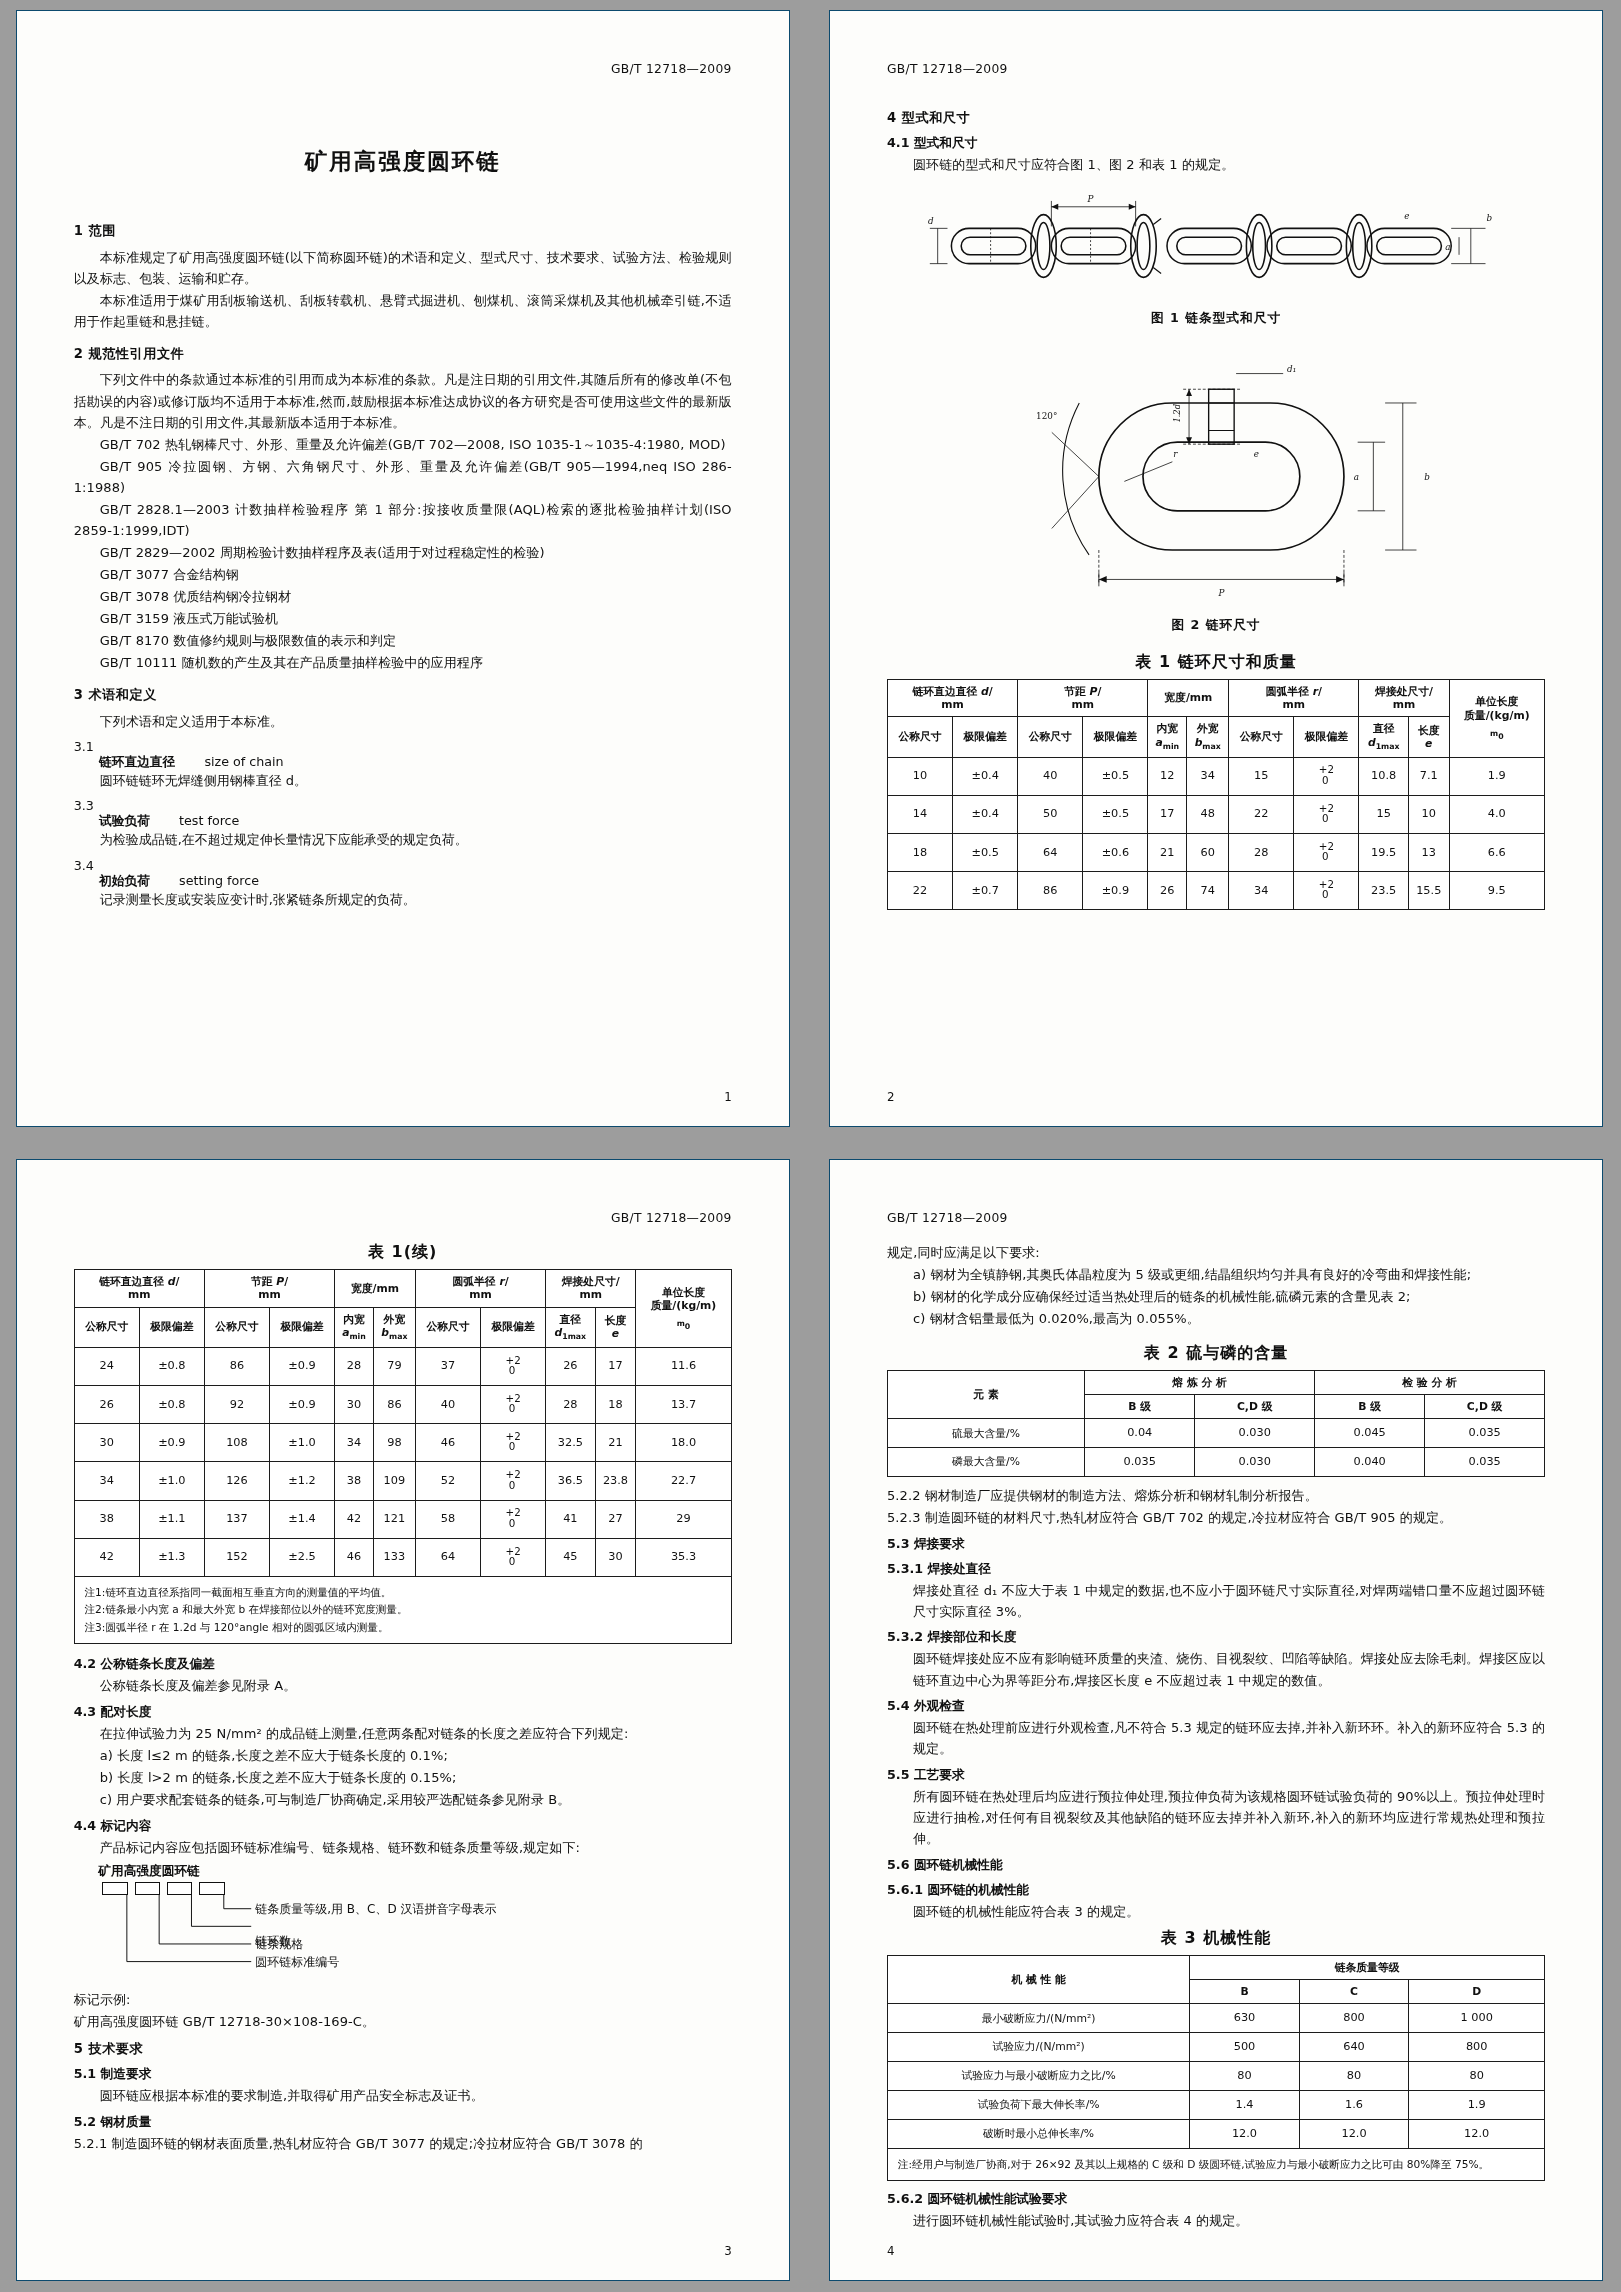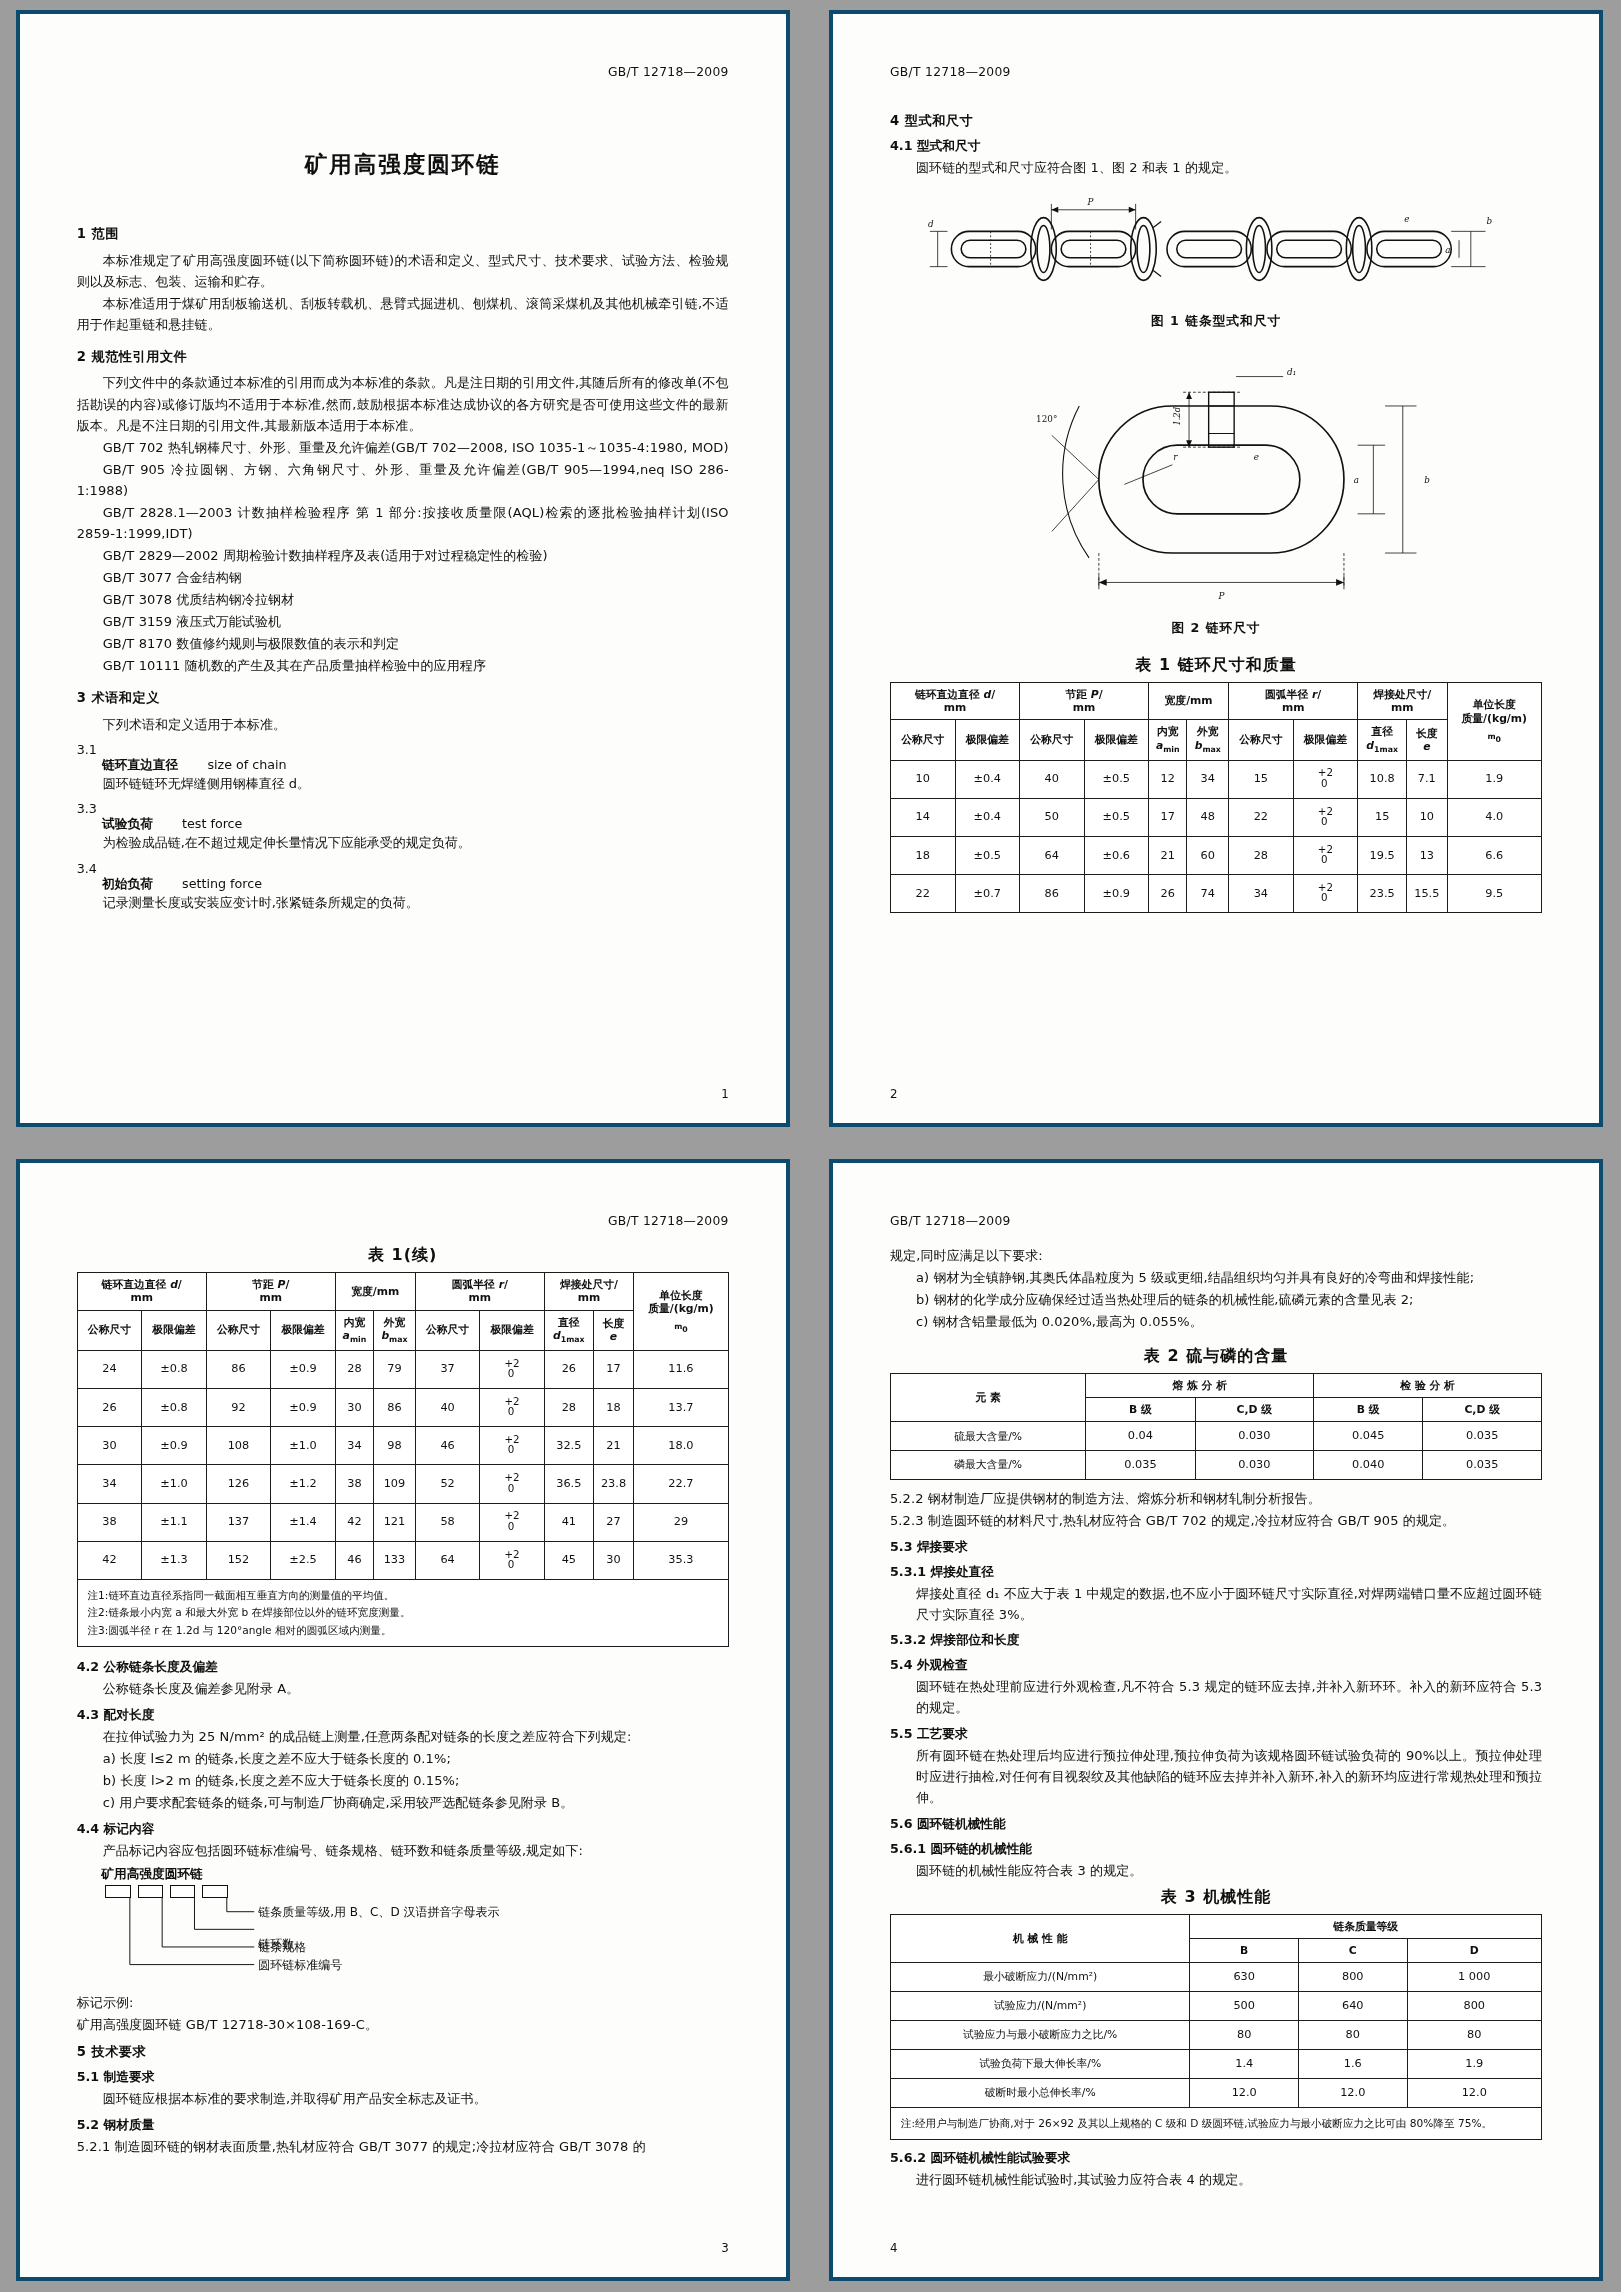--- a/index.html
+++ b/index.html
@@ -10,21 +10,21 @@
   }
   #sheet {
     position: relative;
     width: 1621px; height: 2293px;
     background: #9d9d9d;
     overflow: hidden;
   }
   .page {
     position: absolute;
     background: #fdfdfb;
-    border: 4px solid #0c4a6e;
+    border: 1px solid #0c4a6e;
     overflow: hidden;
     color: #101010;
   }
   .p1 { left: 15.7px;  top: 9.8px;   width: 774px; height: 1117px; }
   .p2 { left: 829px; top: 9.8px;   width: 774px; height: 1117px; }
   .p3 { left: 15.7px;  top: 1159px; width: 774px; height: 1122px; }
   .p4 { left: 829px; top: 1159px; width: 774px; height: 1122px; }
 
   .inner { position: absolute; left: 57px; right: 57px; top: 49px; }
 
@@ -577,20 +577,21 @@
           </tr>
         </tbody>
       </table>
 
       <p class="t" style="margin-top:7.8px">5.2.2   钢材制造厂应提供钢材的制造方法、熔炼分析和钢材轧制分析报告。</p>
       <p class="t">5.2.3   制造圆环链的材料尺寸,热轧材应符合 GB/T 702 的规定,冷拉材应符合 GB/T 905 的规定。</p>
       <div class="h2">5.3  焊接要求</div>
       <div class="h2" style="font-weight:bold">5.3.1  焊接处直径</div>
       <p class="t" style="margin-left:2em">焊接处直径 d₁ 不应大于表 1 中规定的数据,也不应小于圆环链尺寸实际直径,对焊两端错口量不应超过圆环链尺寸实际直径 3%。</p>
       <div class="h2">5.3.2  焊接部位和长度</div>
+      <p class="t" style="margin-left:2em">圆环链焊接处应不应有影响链环质量的夹渣、烧伤、目视裂纹、凹陷等缺陷。焊接处应去除毛刺。焊接区应以链环直边中心为界等距分布,焊接区长度 e 不应超过表 1 中规定的数值。</p>
       <div class="h2">5.4  外观检查</div>
       <p class="t" style="margin-left:2em">圆环链在热处理前应进行外观检查,凡不符合 5.3 规定的链环应去掉,并补入新环环。补入的新环应符合 5.3 的规定。</p>
       <div class="h2">5.5  工艺要求</div>
       <p class="t" style="margin-left:2em">所有圆环链在热处理后均应进行预拉伸处理,预拉伸负荷为该规格圆环链试验负荷的 90%以上。预拉伸处理时应进行抽检,对任何有目视裂纹及其他缺陷的链环应去掉并补入新环,补入的新环均应进行常规热处理和预拉伸。</p>
       <div class="h2">5.6  圆环链机械性能</div>
       <div class="h2">5.6.1  圆环链的机械性能</div>
       <p class="t" style="margin-left:2em">圆环链的机械性能应符合表 3 的规定。</p>
 
       <div class="tabcap" style="margin-top:5.9px">表 3  机械性能</div>
       <table class="gb">

